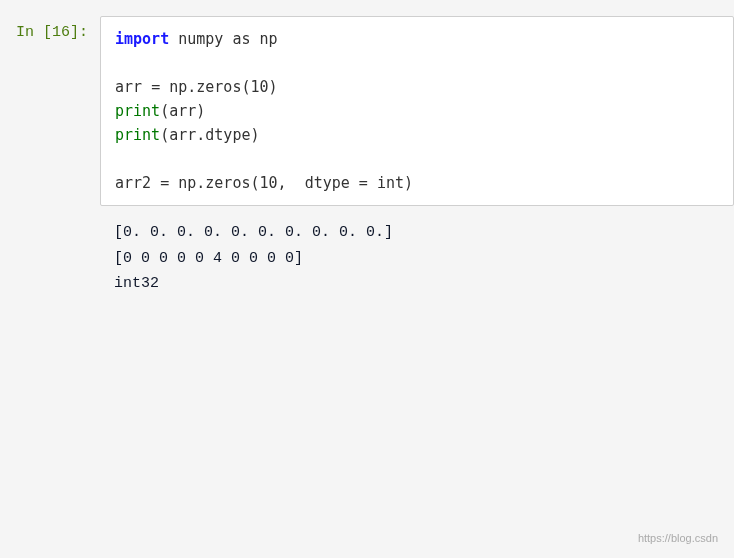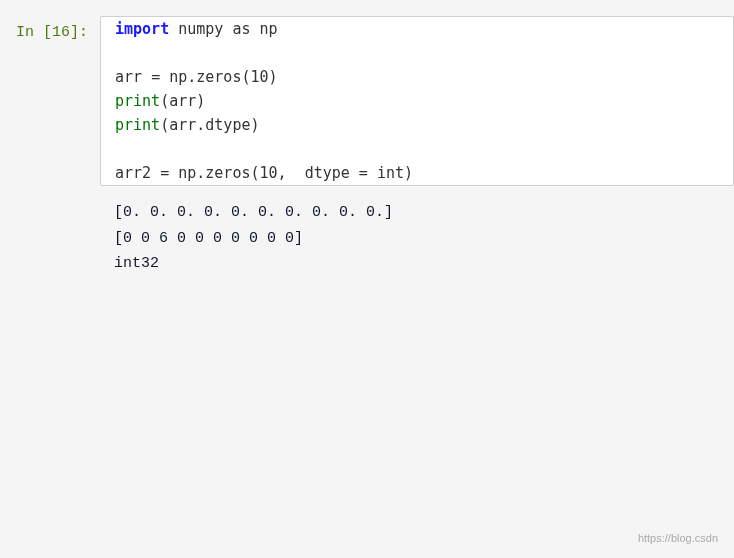--- a/index.html
+++ b/index.html
@@ -28,21 +28,21 @@
       min-width: 100px;
       font-size: 15px;
       font-weight: normal;
       text-align: right;
     }
 
     .cell-input {
       background: white;
       border: 1px solid #cfcfcf;
       border-radius: 2px;
-      padding: 0 14px;
+      padding: 10px 14px;
       flex: 1;
       line-height: 1.6;
     }
 
     .output-container {
       display: flex;
       flex-direction: row;
       align-items: flex-start;
       padding: 4px 0 10px 0;
     }
@@ -96,20 +96,20 @@
       <span class="code-line"> </span>
       <span class="code-line"><span class="black">arr2 </span><span class="black">=</span><span class="black"> np.zeros(10,  dtype </span><span class="black">=</span><span class="black"> int)</span></span>
     </code>
   </div>
 </div>
 
 <div class="output-container">
   <div class="output-label"></div>
   <div class="output-content">
     <div>[0.  0.  0.  0.  0.  0.  0.  0.  0.  0.]</div>
-    <div>[0 0 6 0 0 0 0 0 0 0]</div>
+    <div>[0 0 0 0 0 4 0 0 0 0]</div>
     <div>int32</div>
   </div>
 </div>
 
 <div class="watermark-bar">
   <span class="csdnlink" style="color:#aaa; font-size:11px; font-family:Arial,sans-serif; margin-right:6px;">https://blog.csdn</span>
 </div>
 
 </body></html>

